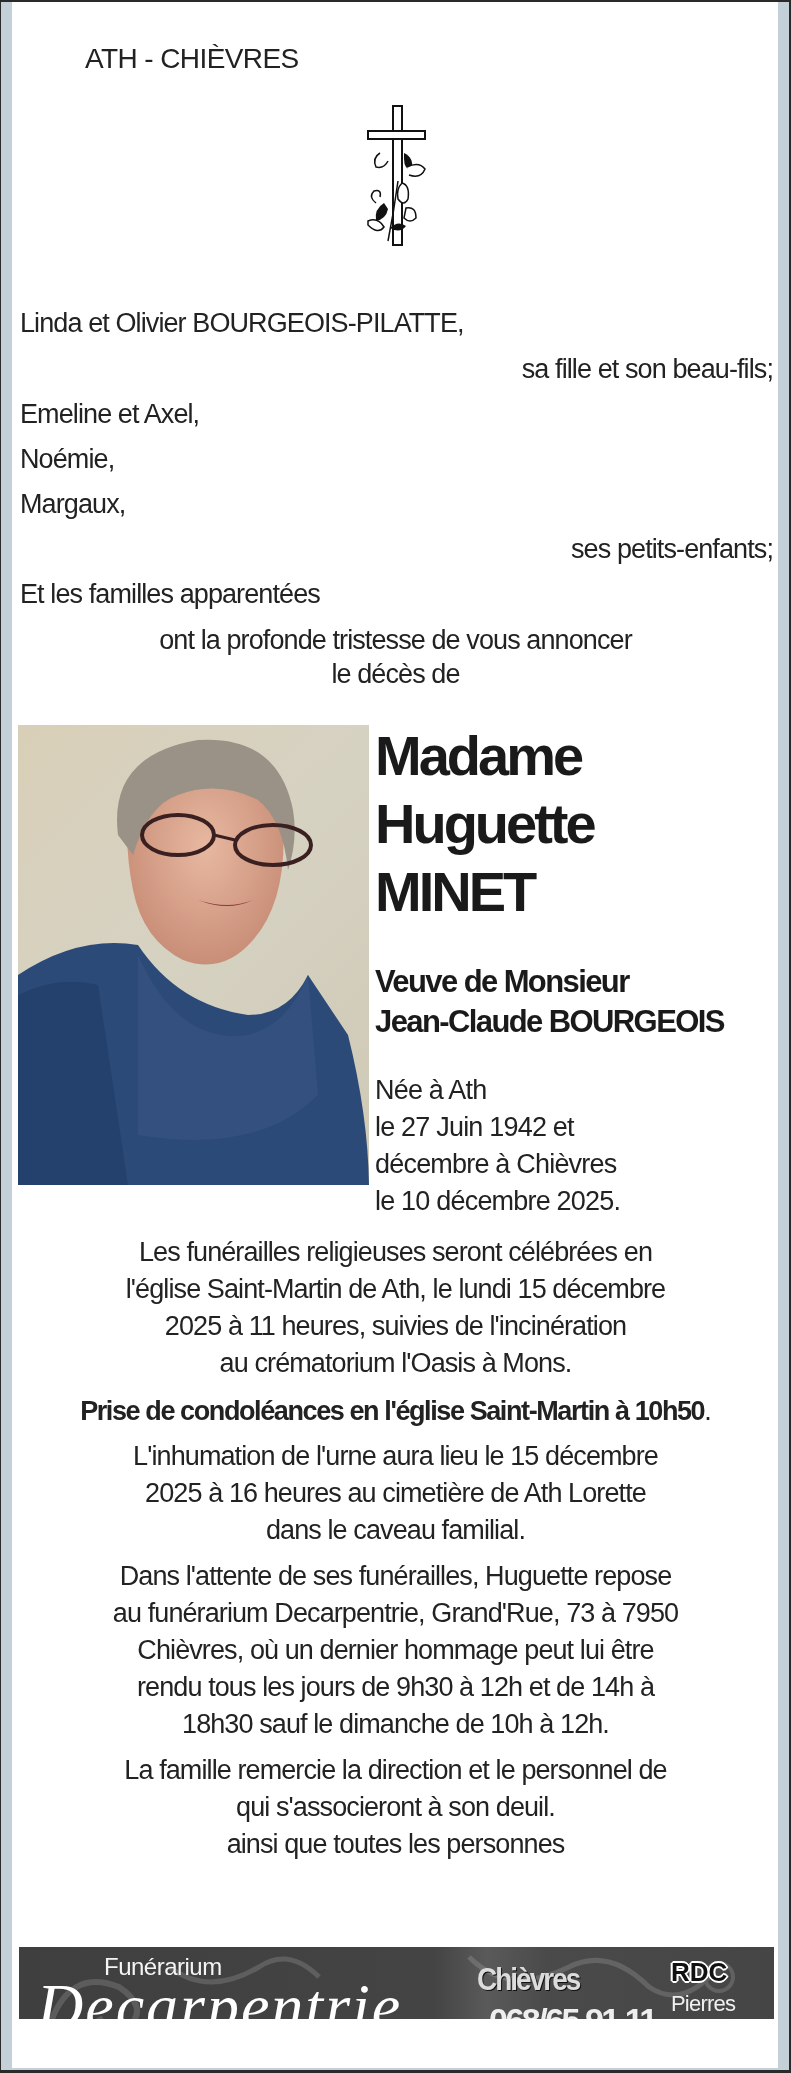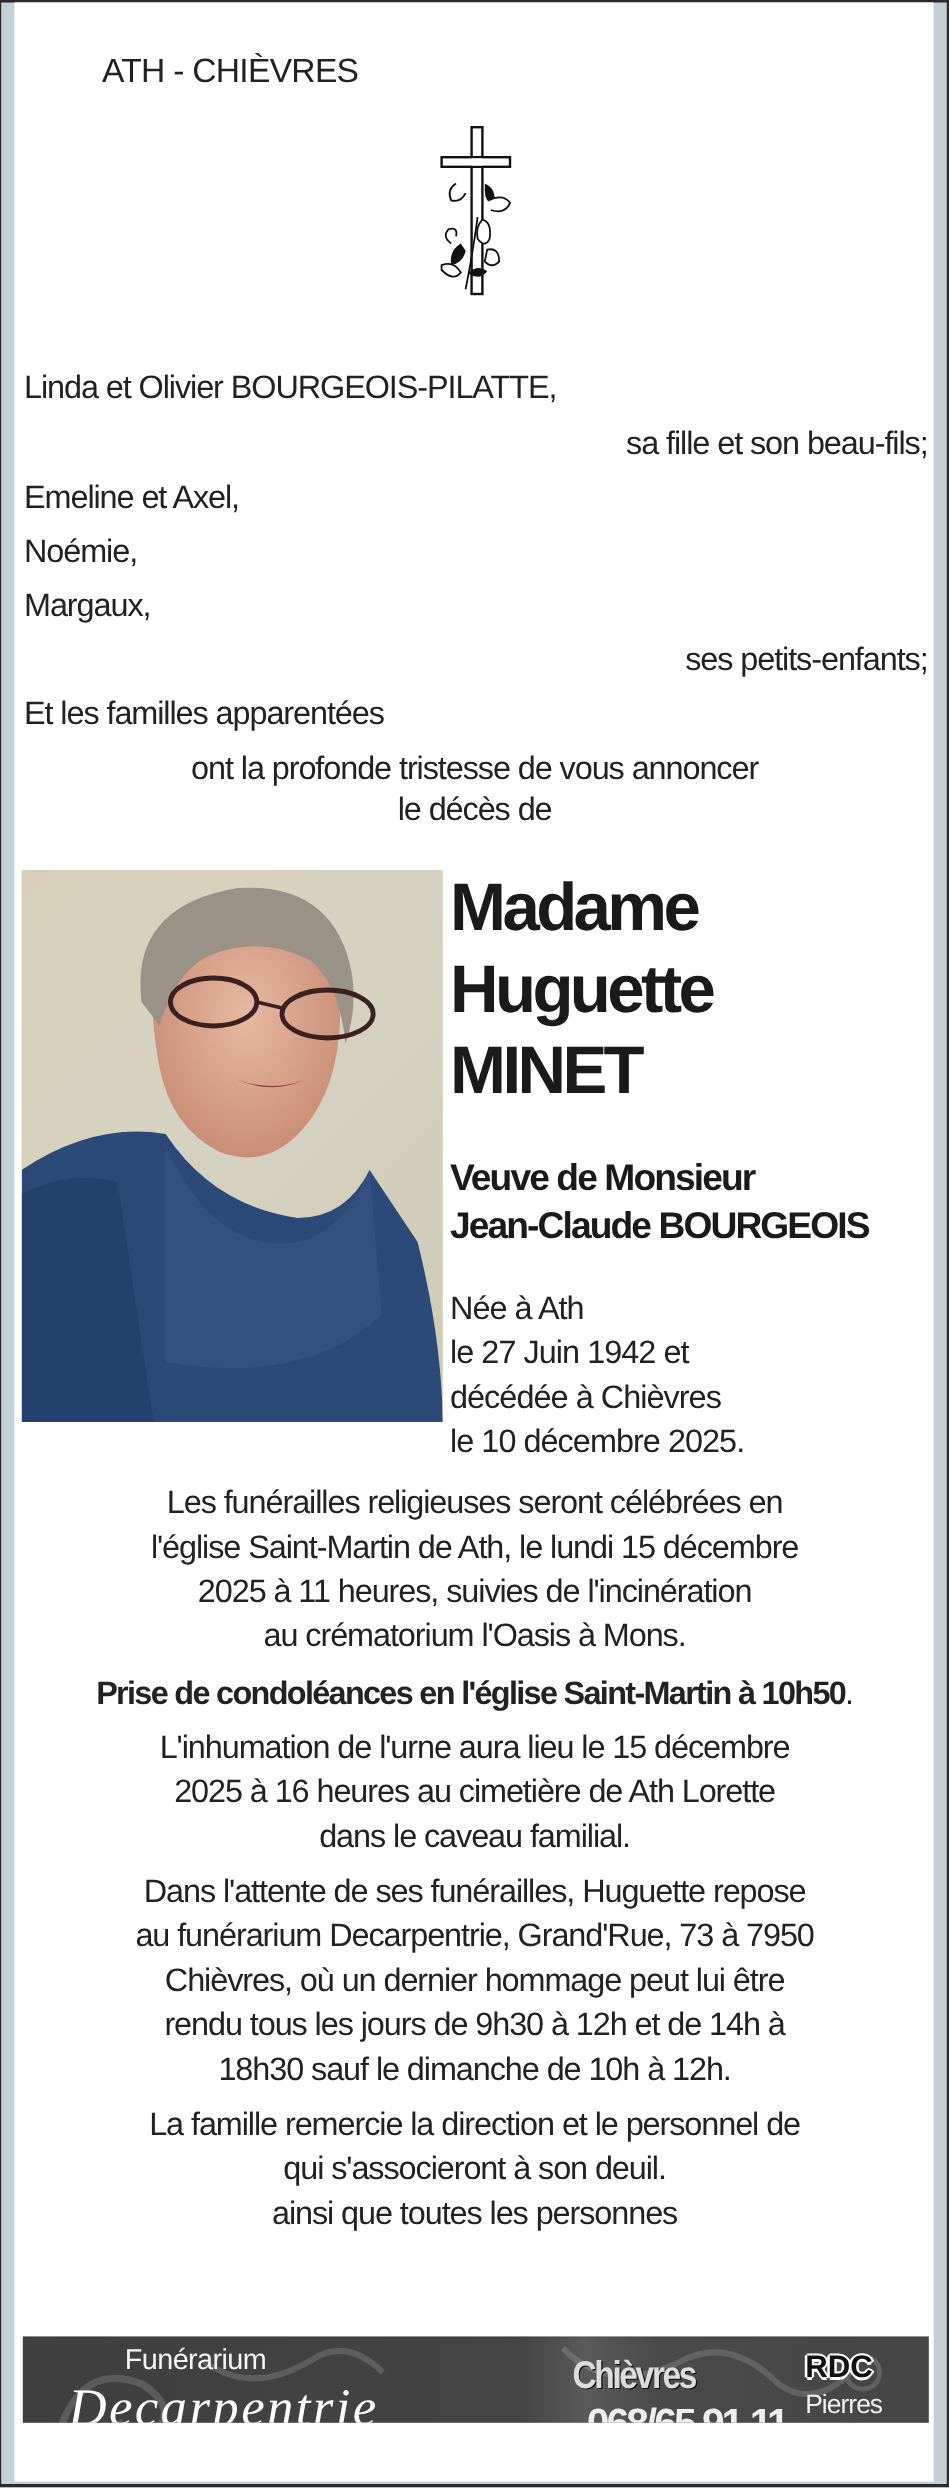--- a/index.html
+++ b/index.html
@@ -44,21 +44,21 @@
     font-size: 20px; color: #222; letter-spacing: 0; margin-top: 34px; }
   .banner {
     position: absolute; left: 19px; top: 1947px; width: 755px; height: 72px;
     background: linear-gradient(90deg, #3f3f3f 0%, #444 55%, #5a5a5a 62%, #4a4a4a 70%, #454545 100%);
     overflow: hidden; color: #ffffff;
   }
   .banner .swirl { position:absolute; left:0; top:0; width:755px; height:100px; opacity:0.18; }
   .b-fun { position: absolute; left: 85px; top: 6px; font-family: "Liberation Sans", sans-serif;
     font-size: 24px; letter-spacing: -0.5px; color: #f4f4f4; }
   .b-dec { position: absolute; left: 18px; top: 24px; font-family: "Liberation Serif", serif;
-    font-style: italic; font-size: 44px; letter-spacing: 2px; color: #ffffff; line-height: 72px; margin-left: 20px; }
+    font-style: italic; font-size: 64px; letter-spacing: 2px; color: #ffffff; line-height: 72px; }
   .b-city { position: absolute; left: 458px; top: 14px; font-family: "Liberation Sans", sans-serif;
     font-weight: bold; font-size: 28px; letter-spacing: -2px; color: #dcdcdc;
     text-shadow: 1px 1px 0 #111; transform: scaleY(1.15); transform-origin: left top; }
   .b-phone { position: absolute; left: 470px; top: 54px; font-family: "Liberation Sans", sans-serif;
     font-weight: bold; font-size: 34px; letter-spacing: -2.5px; color: #eeeeee; }
   .b-rdc { position: absolute; left: 652px; top: 10px; font-family: "Liberation Sans", sans-serif;
     font-weight: bold; font-size: 26px; letter-spacing: 0; color: #111;
     -webkit-text-stroke: 0; text-shadow: -1px -1px 0 #fff, 1px -1px 0 #fff, -1px 1px 0 #fff, 1px 1px 0 #fff, 2px 0 0 #fff, -2px 0 0 #fff, 0 2px 0 #fff, 0 -2px 0 #fff; }
   .b-pierres { position: absolute; left: 652px; top: 44px; font-family: "Liberation Sans", sans-serif;
     font-size: 22px; letter-spacing: -0.8px; color: #f0f0f0; line-height: 26px; }
@@ -122,21 +122,21 @@
   <div class="name-line">Huguette</div>
   <div class="name-line">MINET</div>
 </div>
 <div class="name-block" style="top:962px;">
   <div class="widow-line">Veuve de Monsieur</div>
   <div class="widow-line">Jean-Claude BOURGEOIS</div>
 </div>
 <div class="name-block dates" style="top:1072px;">
   <div>Née à Ath</div>
   <div>le 27 Juin 1942 et</div>
-  <div>décédée à Chièvres</div>
+  <div>décembre à Chièvres</div>
   <div>le 10 décembre 2025.</div>
 </div>
 
 <div class="para" style="top:1234px;">
   <div>Les funérailles religieuses seront célébrées en</div>
   <div>l'église Saint-Martin de Ath, le lundi 15 décembre</div>
   <div>2025 à 11 heures, suivies de l'incinération</div>
   <div>au crématorium l'Oasis à Mons.</div>
 </div>
 

